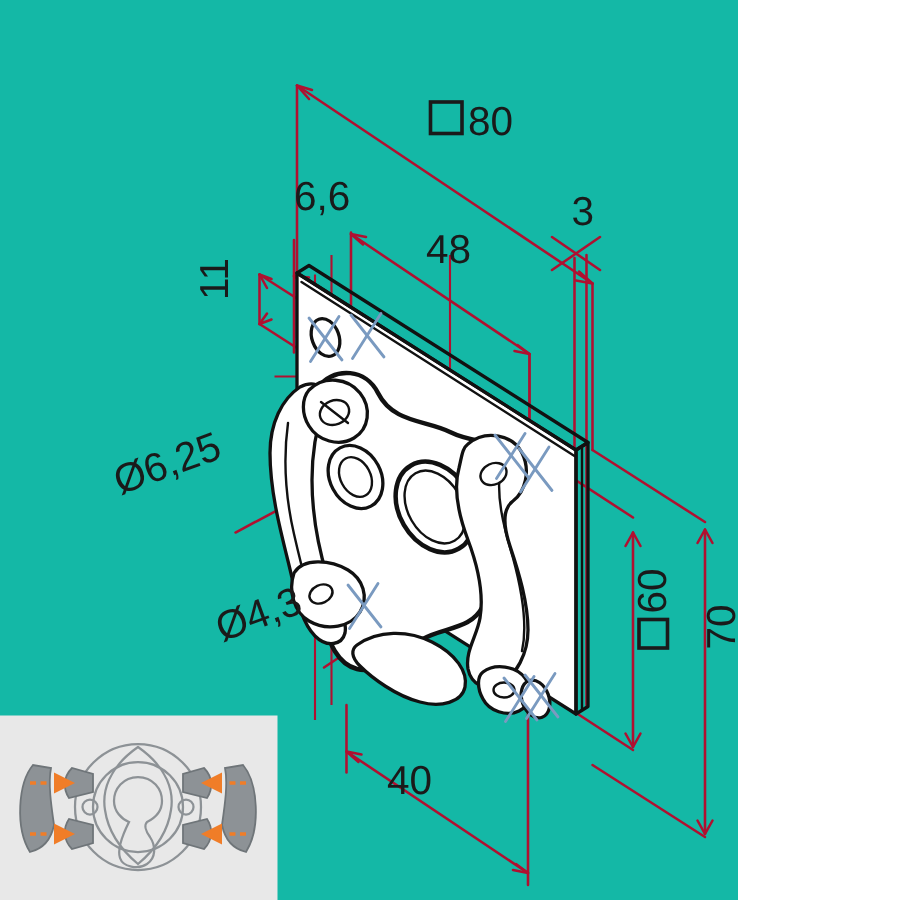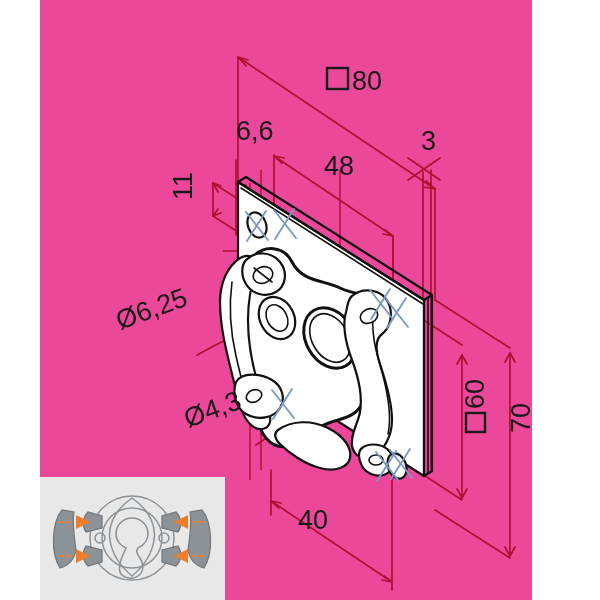--- a/index.html
+++ b/index.html
@@ -11,22 +11,21 @@
   body {
     width: 600px;
     height: 600px;
     overflow: hidden;
     font-family: "Liberation Sans", sans-serif;
   }
   #drawing-root {
     position: relative;
     width: 492px;
     height: 600px;
-    background: #ec4899;
-    margin-left: 40px;
+    background: #14b8a6;
   }
   svg.canvas {
     position: absolute;
     left: 0;
     top: 0;
     width: 600px;
     height: 600px;
     display: block;
   }
   .dimtext {

